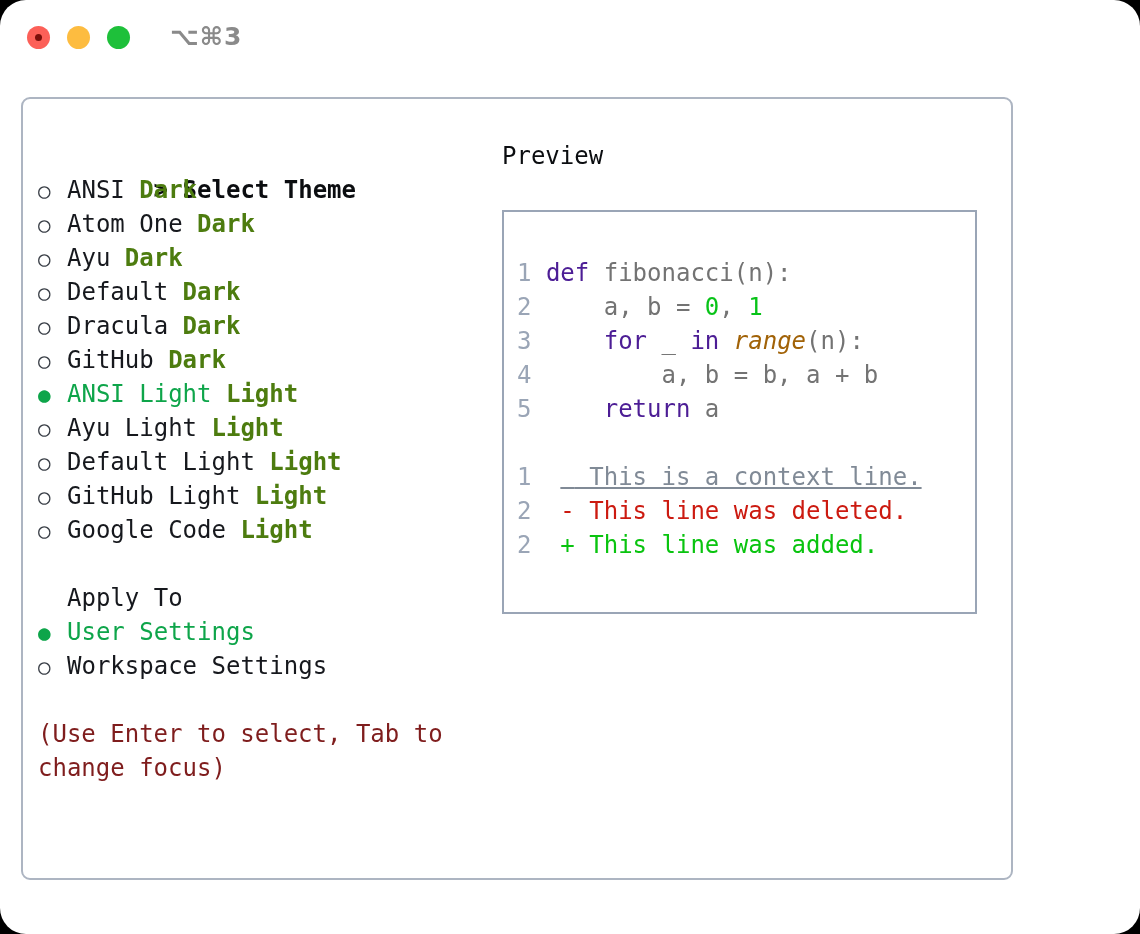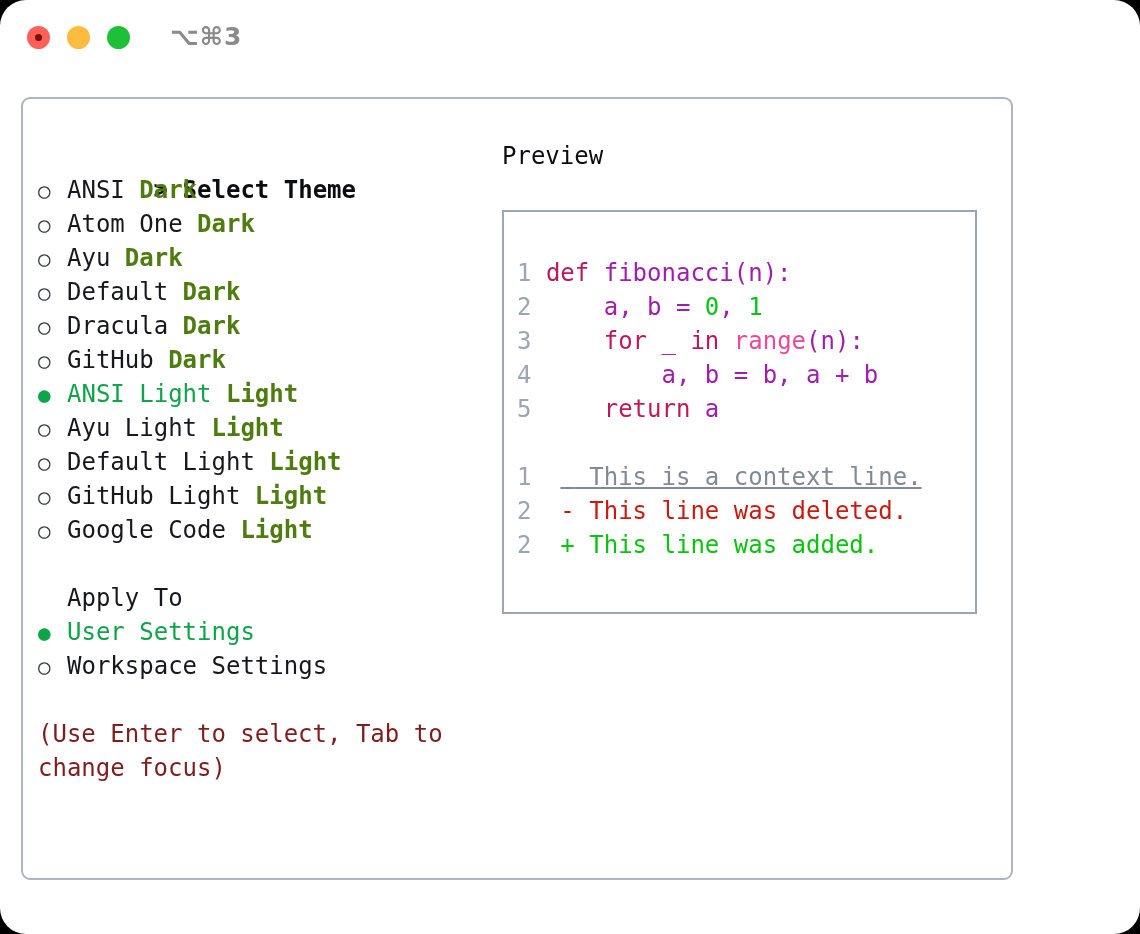--- a/index.html
+++ b/index.html
@@ -173,24 +173,24 @@
     position: absolute;
     left: 13px;
     top: 248px;
     font-size: 24px;
     line-height: 34px;
     white-space: pre;
   }
   .ln {
     color: #9aa5b6;
   }
-  .kw  { color: #be185d; }
-  .fn  { color: #ec4899; }
+  .kw  { color: #4c1d95; }
+  .fn  { color: #a16207; font-style: italic; }
   .num { color: #08c318; }
-  .txt { color: #a21caf; margin-top: 32px; }
+  .txt { color: #737373; margin-top: 32px; }
   .ctx { color: #808a96; text-decoration: underline; }
   .del { color: #cc1a10; }
   .add { color: #09c40f; }
 </style>
 </head>
 <body>
 
 <div class="page">
 
   <div class="titlebar">

